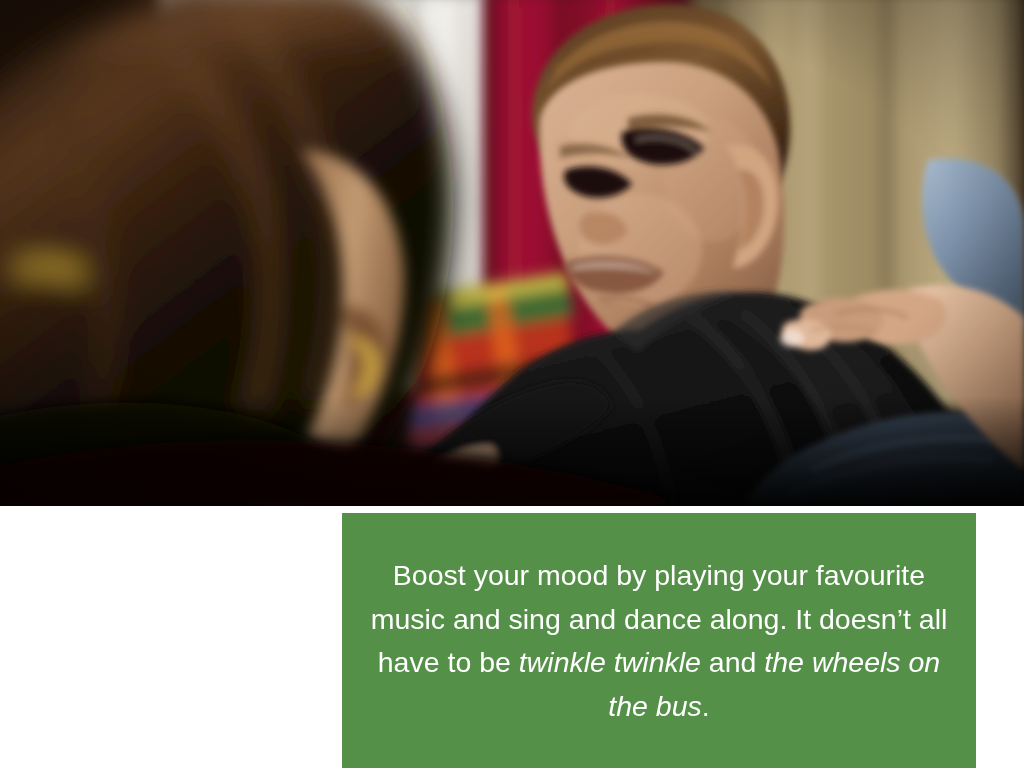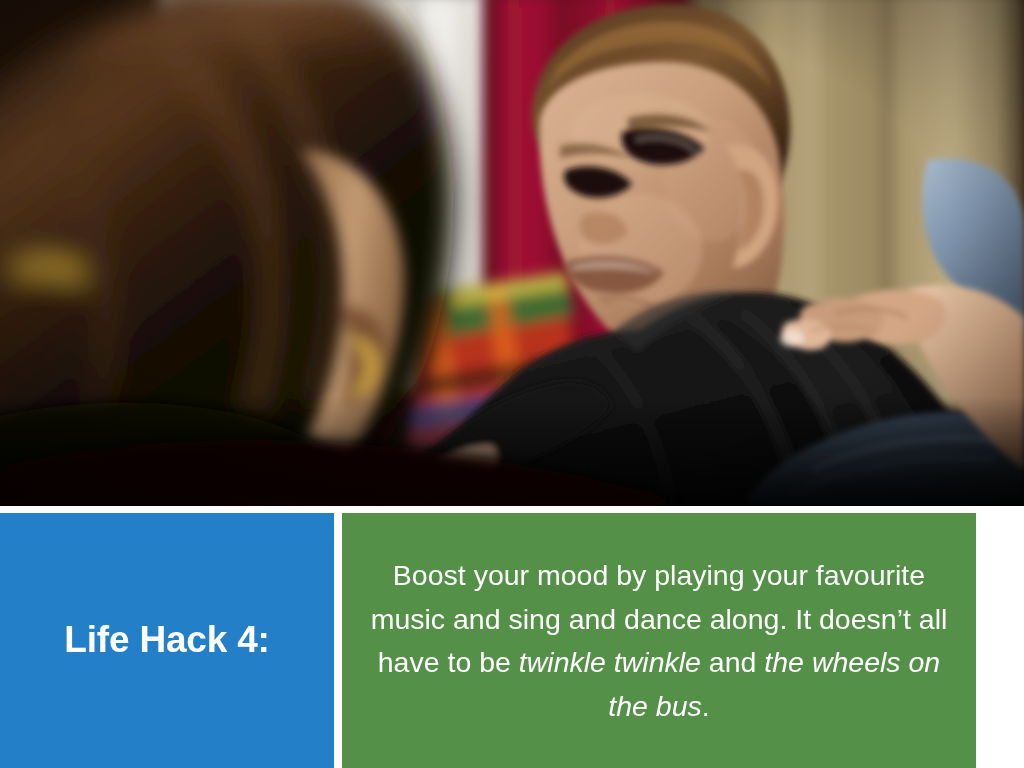--- a/index.html
+++ b/index.html
@@ -351,23 +351,20 @@
         <rect x="0" y="396" width="1024" height="110" fill="url(#gBottomDark)"></rect>
         <path d="M-10,506 L-10,468 C120,436 300,430 470,456 C560,470 640,488 700,506 Z" fill="#070503" filter="url(#blurMed)"></path>
       </g>
 
       <rect x="0" y="0" width="1024" height="506" fill="url(#gVignette)"></rect>
     </svg>
   </div>
 
   <div id="panels">
 
-    <div id="label-panel" style="background: rgb(35, 128, 200);">
-      <div id="label-text" style="color: rgb(255, 255, 255);">Life Hack 4:</div>
-    </div>
 
     <div id="body-panel" style="background: rgb(85, 144, 72);">
       <div id="body-text" style="color: rgb(255, 255, 255);">
         <span>Boost your mood by playing your favourite music and sing and dance along. It doesn’t all have to be </span><span class="ital">twinkle twinkle</span><span> and </span><span class="ital">the wheels on the bus</span><span>.</span>
       </div>
     </div>
 
   </div>
 </div>
 

